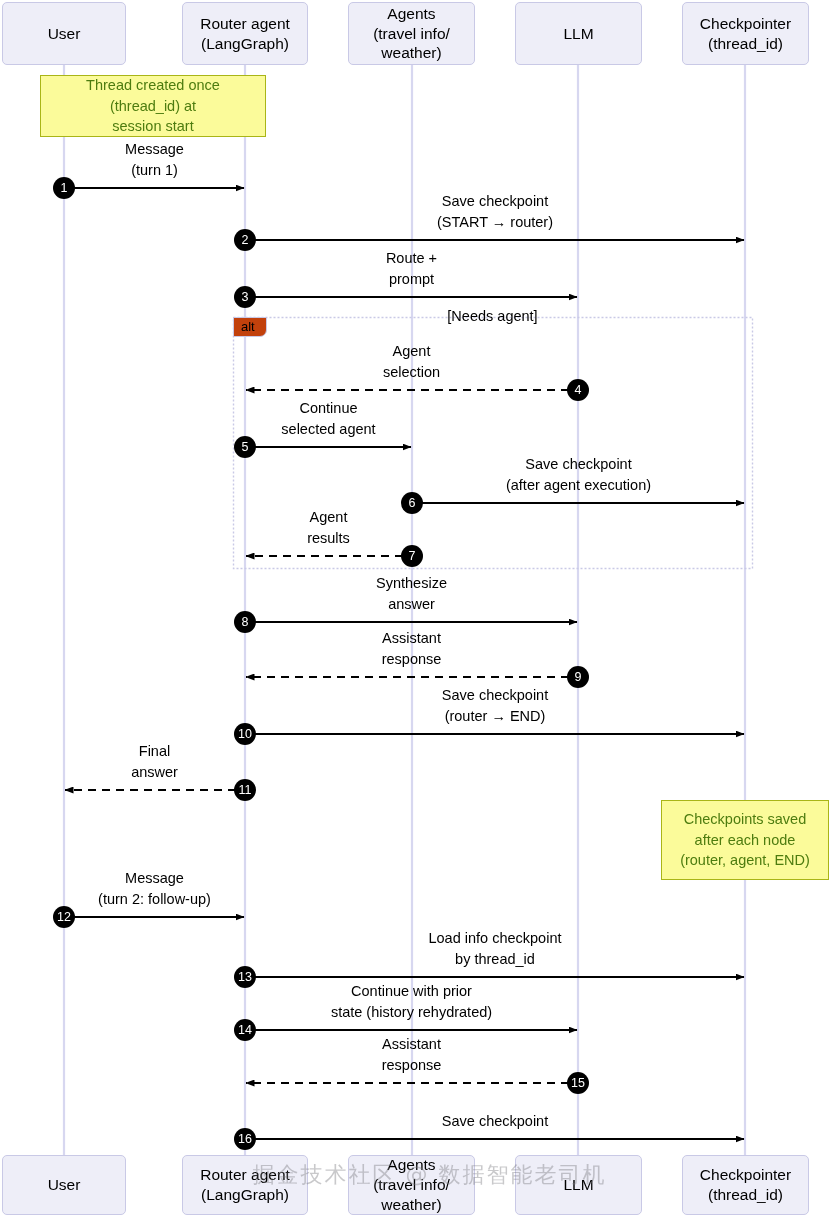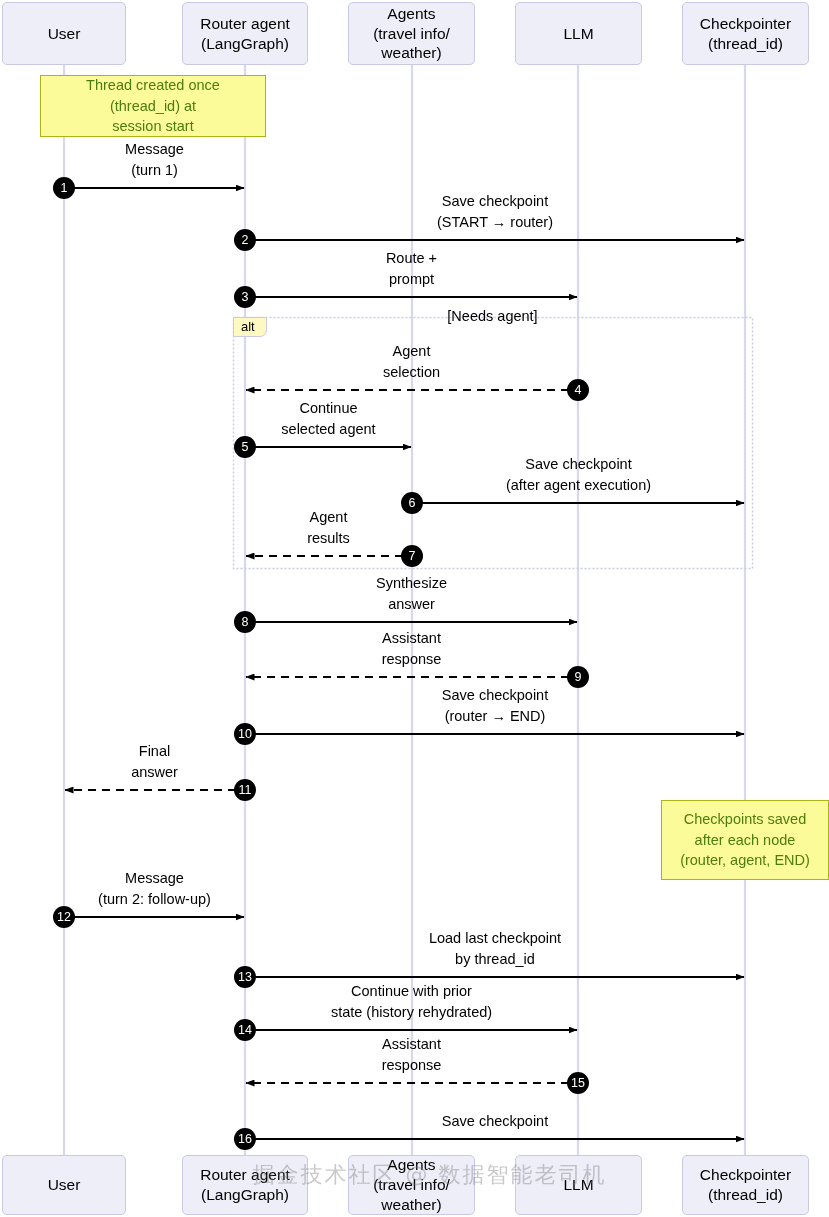--- a/index.html
+++ b/index.html
@@ -72,21 +72,21 @@
     color: #ffffff;
     font-size: 12.5px;
     display: flex;
     align-items: center;
     justify-content: center;
     font-family: "Liberation Sans", sans-serif;
   }
   .frag-tag {
     position: absolute;
     box-sizing: border-box;
-    background: #fef9c3;
+    background: #c2410c;
     border: 1px solid #c9c9e6;
     font-size: 13px;
     padding: 1px 11px 2px 7px;
     color: #000;
   }
   .frag-cond {
     position: absolute;
     font-size: 14.5px;
     color: #000;
     text-align: center;
@@ -201,21 +201,21 @@
       <div class="msg-label" style="left: 261.5px; width: 300px; top: 573px;">Synthesize
 answer</div>
       <div class="msg-label" style="left: 261.5px; width: 300px; top: 628px;">Assistant
 response</div>
       <div class="msg-label" style="left: 345px; width: 300px; top: 685px;">Save checkpoint
 (router → END)</div>
       <div class="msg-label" style="left: 4.5px; width: 300px; top: 741px;">Final
 answer</div>
       <div class="msg-label" style="left: 4.5px; width: 300px; top: 868px;">Message
 (turn 2: follow-up)</div>
-      <div class="msg-label" style="left: 345px; width: 300px; top: 928px;">Load last checkpoint
+      <div class="msg-label" style="left: 345px; width: 300px; top: 928px;">Load info checkpoint
 by thread_id</div>
       <div class="msg-label" style="left: 261.5px; width: 300px; top: 981px;">Continue with prior
 state (history rehydrated)</div>
       <div class="msg-label" style="left: 261.5px; width: 300px; top: 1034px;">Assistant
 response</div>
       <div class="msg-label" style="left: 345px; width: 300px; top: 1111px;">Save checkpoint</div>
     </div>
   <div id="badges-layer">
       <div class="seq-badge" style="left: 53px; top: 177px;">1</div>
       <div class="seq-badge" style="left: 234px; top: 229px;">2</div>

